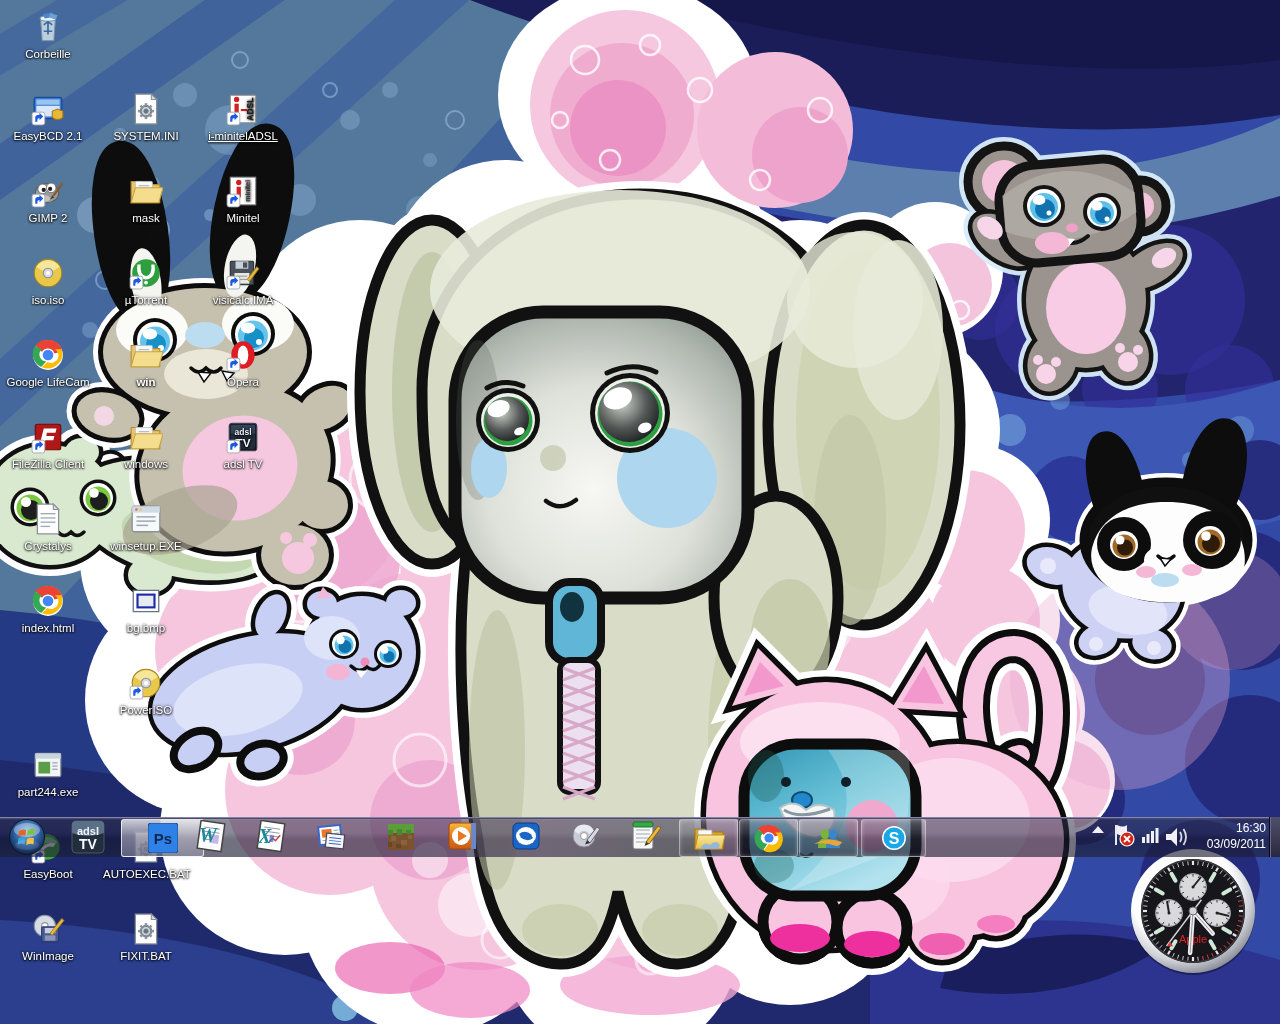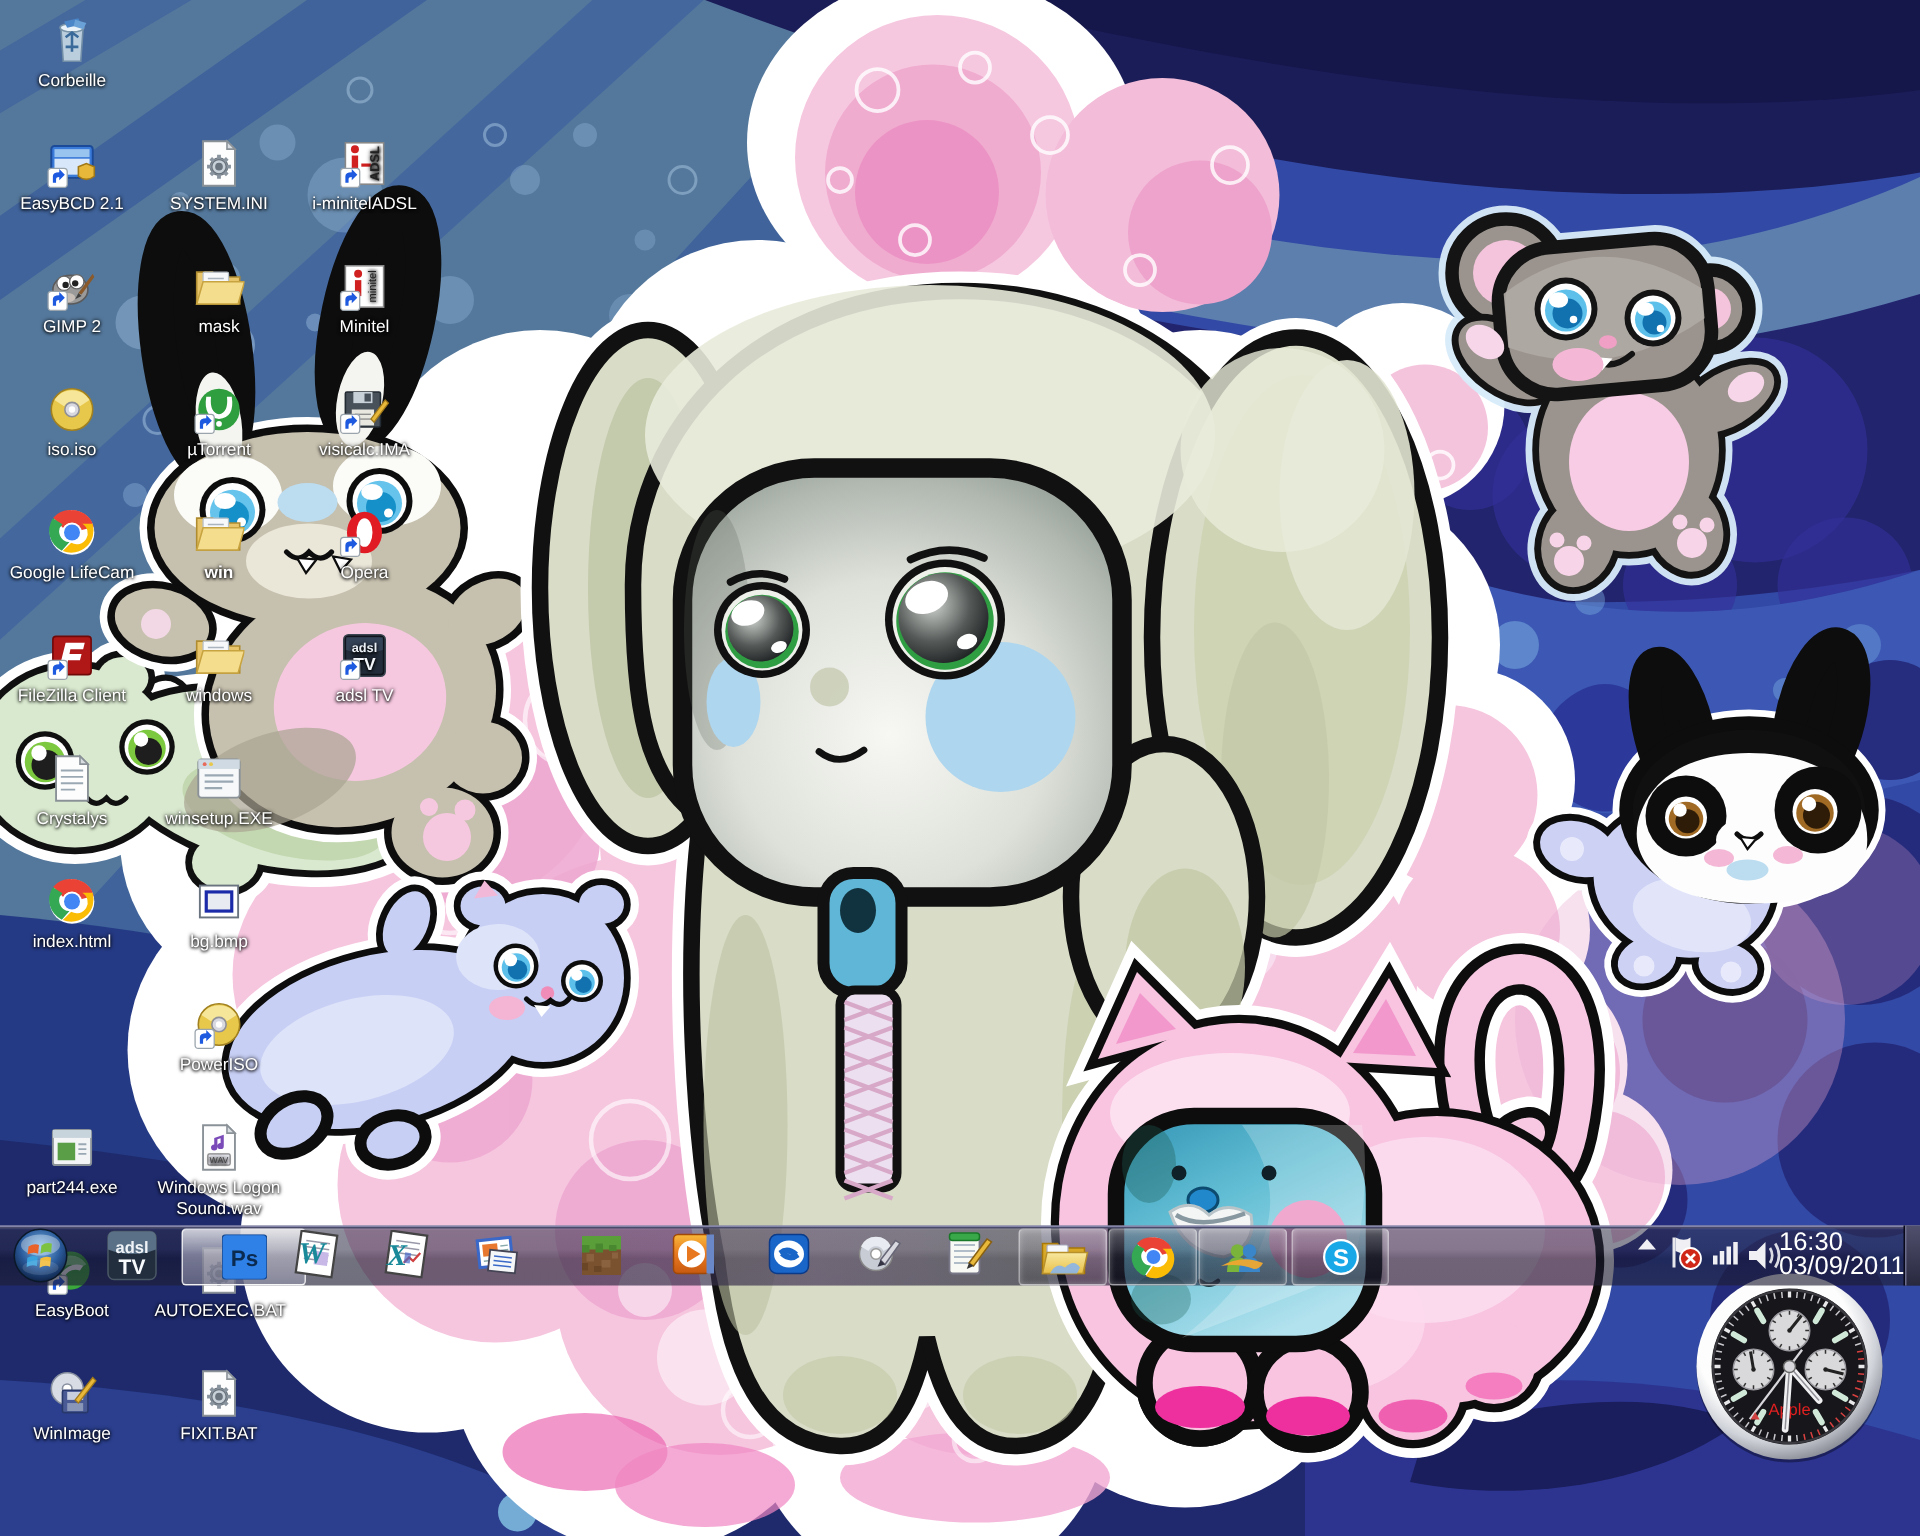--- a/index.html
+++ b/index.html
@@ -852,30 +852,20 @@
         <circle cx="16" cy="16" r="4.5" fill="#d8d8e0" stroke="#909098" stroke-width="1"></circle>
         <circle cx="16" cy="16" r="2" fill="#fff"></circle>
         <circle cx="16" cy="16" r="13" fill="none"></circle>
         <g>
           <rect x="1" y="19" width="12" height="12" rx="2" fill="#fff" stroke="#9aa4ac" stroke-width="0.8"></rect>
           <path d="M4,28 L4,24 Q4,21.5 8,21.5 L8,19.5 L11.5,23 L8,26.5 L8,24.5 Q6,24.5 6,26 L6,28 Z" fill="#1e5adf"></path>
         </g>
       </svg>
       <div class="lb">PowerISO</div>
     </div>
-    <div class="ic" style="left:103px;top:748px;">
-      <svg width="34" height="34" viewBox="0 0 32 32">
-        <path d="M6,2 L21,2 L26,7 L26,30 L6,30 Z" fill="#fdfdfd" stroke="#8a9298" stroke-width="1.2"></path>
-        <path d="M21,2 L21,7 L26,7 Z" fill="#d8dde2" stroke="#8a9298" stroke-width="1"></path>
-        <rect x="9" y="20" width="14" height="7" rx="1" fill="#e8e8f0" stroke="#888" stroke-width="0.8"></rect>
-        <text x="16" y="26" font-size="5.5" text-anchor="middle" fill="#444" font-family="Liberation Sans">WAV</text>
-        <path d="M13,10 l6,-2 l0,7 q0,2 -2,2 q-2,0 -2,-2 q0,-1.6 2,-1.8 l0,-3 l-2,0.7 l0,5 q0,2 -2,2 q-2,0 -2,-2 q0,-1.6 2,-1.8 Z" fill="#7a4ab8"></path>
-      </svg>
-      <div class="lb">Windows Logon Sound.wav</div>
-    </div>
     <div class="ic" style="left:103px;top:830px;">
       <svg width="34" height="34" viewBox="0 0 32 32">
         <path d="M6,2 L21,2 L26,7 L26,30 L6,30 Z" fill="#fdfdfd" stroke="#8a9298" stroke-width="1.2"></path>
         <path d="M21,2 L21,7 L26,7 Z" fill="#d8dde2" stroke="#8a9298" stroke-width="1"></path>
         <g fill="#9aa4ae" stroke="#6a747e" stroke-width="0.8">
           <circle cx="16" cy="18" r="5.5"></circle>
           <g stroke="#8a949e" stroke-width="2.4">
             <line x1="16" y1="10.5" x2="16" y2="25.5"></line>
             <line x1="8.5" y1="18" x2="23.5" y2="18"></line>
             <line x1="10.8" y1="12.8" x2="21.2" y2="23.2"></line>
@@ -898,21 +888,21 @@
             <line x1="8.5" y1="18" x2="23.5" y2="18"></line>
             <line x1="10.8" y1="12.8" x2="21.2" y2="23.2"></line>
             <line x1="21.2" y1="12.8" x2="10.8" y2="23.2"></line>
           </g>
           <circle cx="16" cy="18" r="4.5" fill="#c8d0d8"></circle>
           <circle cx="16" cy="18" r="2" fill="#6a747e"></circle>
         </g>
       </svg>
       <div class="lb">FIXIT.BAT</div>
     </div>
-    <div class="ic" style="left:200px;top:92px;">
+    <div class="ic" style="left:200px;top:92px;text-decoration:underline;">
       <svg width="34" height="34" viewBox="0 0 32 32">
         <rect x="4" y="3" width="24" height="26" fill="#fff" stroke="#888" stroke-width="1"></rect>
         <circle cx="10" cy="7" r="2.5" fill="#d02020"></circle>
         <rect x="8" y="11" width="4" height="12" fill="#d02020"></rect>
         <rect x="14" y="16" width="6" height="2" fill="#d02020"></rect>
         <text x="25" y="27" font-size="8" font-weight="bold" fill="#222" font-family="Liberation Sans" transform="rotate(-90 25 27)">ADSL</text>
         <g>
           <rect x="1" y="19" width="12" height="12" rx="2" fill="#fff" stroke="#9aa4ac" stroke-width="0.8"></rect>
           <path d="M4,28 L4,24 Q4,21.5 8,21.5 L8,19.5 L11.5,23 L8,26.5 L8,24.5 Q6,24.5 6,26 L6,28 Z" fill="#1e5adf"></path>
         </g>
@@ -1294,15 +1284,15 @@
           <rect x="62" y="20" width="3" height="6"></rect>
           <rect x="66.5" y="17" width="3" height="9"></rect>
           <rect x="71" y="14" width="3" height="12"></rect>
           <rect x="75.5" y="11" width="3" height="15"></rect>
         </g>
         <g>
           <path d="M86,17 l5,0 l6,-6 l0,18 l-6,-6 l-5,0 Z" fill="#f0f0f4"></path>
           <path d="M100,15 q3,5 0,10 M103.5,12 q5,8 0,16" stroke="#f0f0f4" stroke-width="1.8" fill="none" opacity="0.9"></path>
         </g>
       </svg>
-      <div style="position:absolute;left:1186px;top:3px;width:80px;height:34px;color:#fff;font-size:17px;text-align:left;line-height:16px;">16:30<br>03/09/2011</div>
+      <div style="position:absolute;left:1186px;top:3px;width:80px;height:34px;color:#fff;font-size:12px;text-align:right;line-height:16px;">16:30<br>03/09/2011</div>
       <div style="position:absolute;right:0;top:0;width:10px;height:40px;background:linear-gradient(180deg,#50506e,#28283e);border-left:1px solid #09091a;box-shadow:inset 1px 0 0 #6a6a8a;"></div>
     </div>
 </div>
 </body></html>

